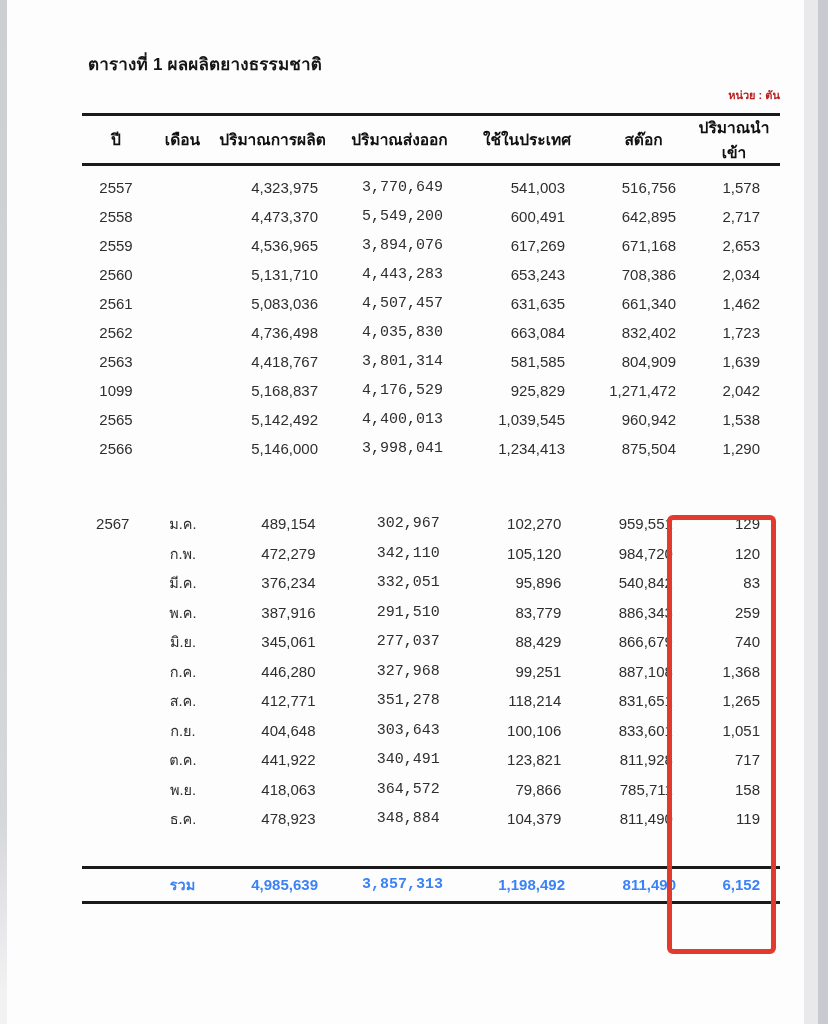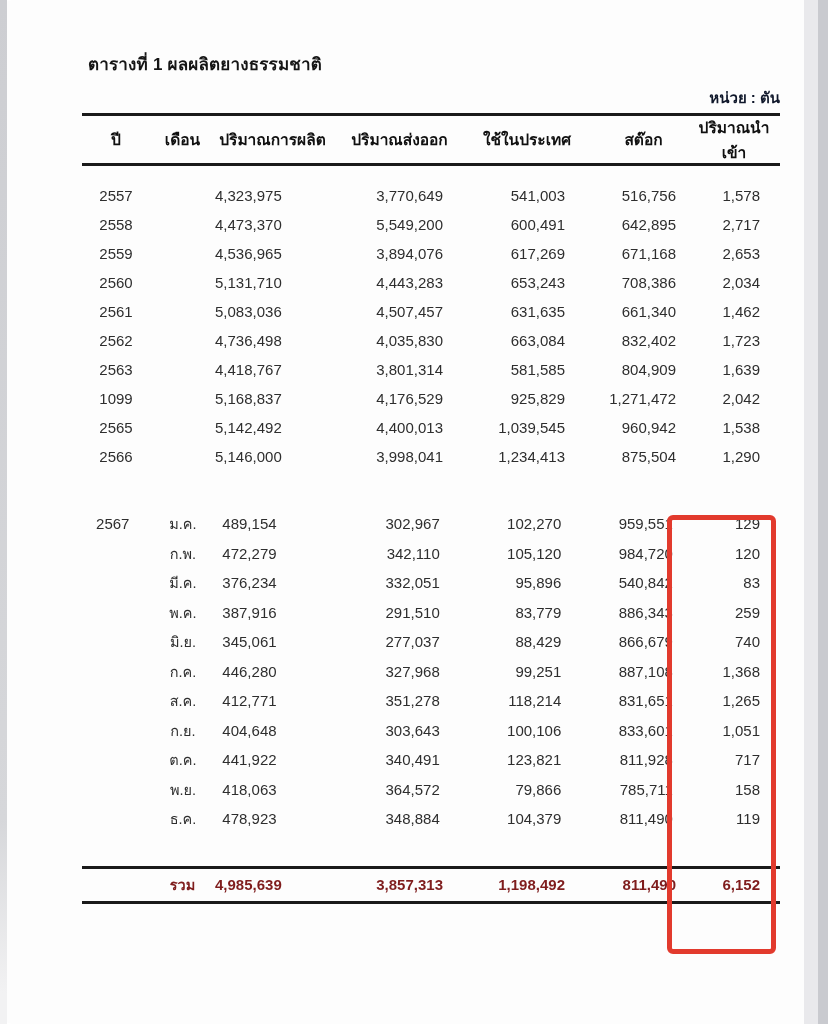--- a/index.html
+++ b/index.html
@@ -29,64 +29,64 @@
     background: #c9cacf;
   }
 
   .doc-title {
     position: absolute; left: 88px; top: 50px;
     font-size: 17px; font-weight: bold; color: #151515;
     letter-spacing: 0.2px;
   }
   .unit-label {
     position: absolute; right: 48px; top: 86px;
-    font-size: 15px; font-weight: bold; color: #0f172a;
+    font-size: 11px; font-weight: bold; color: #b91c1c;
   }
 
   .rule {
     position: absolute; left: 82px; width: 698px; background: #1a1a1a;
   }
   .rule-top    { top: 113px; height: 3px; }
   .rule-header { top: 163px; height: 3px; }
   .rule-total-top    { top: 866px; height: 2.5px; }
   .rule-total-bottom { top: 901px; height: 2.5px; }
 
   .tr {
     display: flex; align-items: center;
     width: 698px;
   }
   .td { color: #2e2e2e; font-size: 15px; }
   .c0 { width: 68px;  text-align: center; }
   .c1 { width: 65px;  text-align: center; font-size: 14.5px; }
-  .c2 { width: 115px; padding-right: 12px; }
-  .c3 { width: 125px; text-align: right; padding-right: 12px; }
+  .c2 { width: 115px; text-align: right; padding-right: 12px; }
+  .c3 { width: 125px; text-align: right; padding-right: 12px; font-family: Liberation Mono, monospace; }
   .c4 { width: 122px; text-align: right; padding-right: 12px; }
   .c5 { width: 111px; text-align: right; padding-right: 12px; }
   .c6 { width: 92px;  text-align: right; padding-right: 20px; }
 
   .header-row {
     position: absolute; left: 82px; top: 116px; height: 47px;
   }
   .header-row .td {
     font-weight: bold; color: #101010; font-size: 15.5px;
     text-align: center; padding: 0;
   }
   .header-row .c3 { padding-left: 14px; }
   .header-row .c4 { padding-left: 22px; }
   .header-row .c5 { padding-left: 22px; }
 
-  .annual-body  { position: absolute; left: 82px; top: 181px; }
+  .annual-body  { position: absolute; left: 82px; top: 173px; }
   .annual-body .tr  { height: 29px; }
   .monthly-body { position: absolute; left: 82px; top: 509px; }
   .monthly-body .tr { height: 29.5px; gap: 10px; }
 
   .total-row {
     position: absolute; left: 82px; top: 869px; height: 30px;
   }
-  .total-row .td { font-weight: bold; color: #7f1d1d; }
+  .total-row .td { font-weight: bold; color: #3b82f6; }
 
   .highlight-box {
     position: absolute;
     left: 667px; top: 515px; width: 109px; height: 439px;
     border: 5px solid #e23a2d;
     border-radius: 6px;
     background: transparent;
     pointer-events: none;
   }
 </style>

